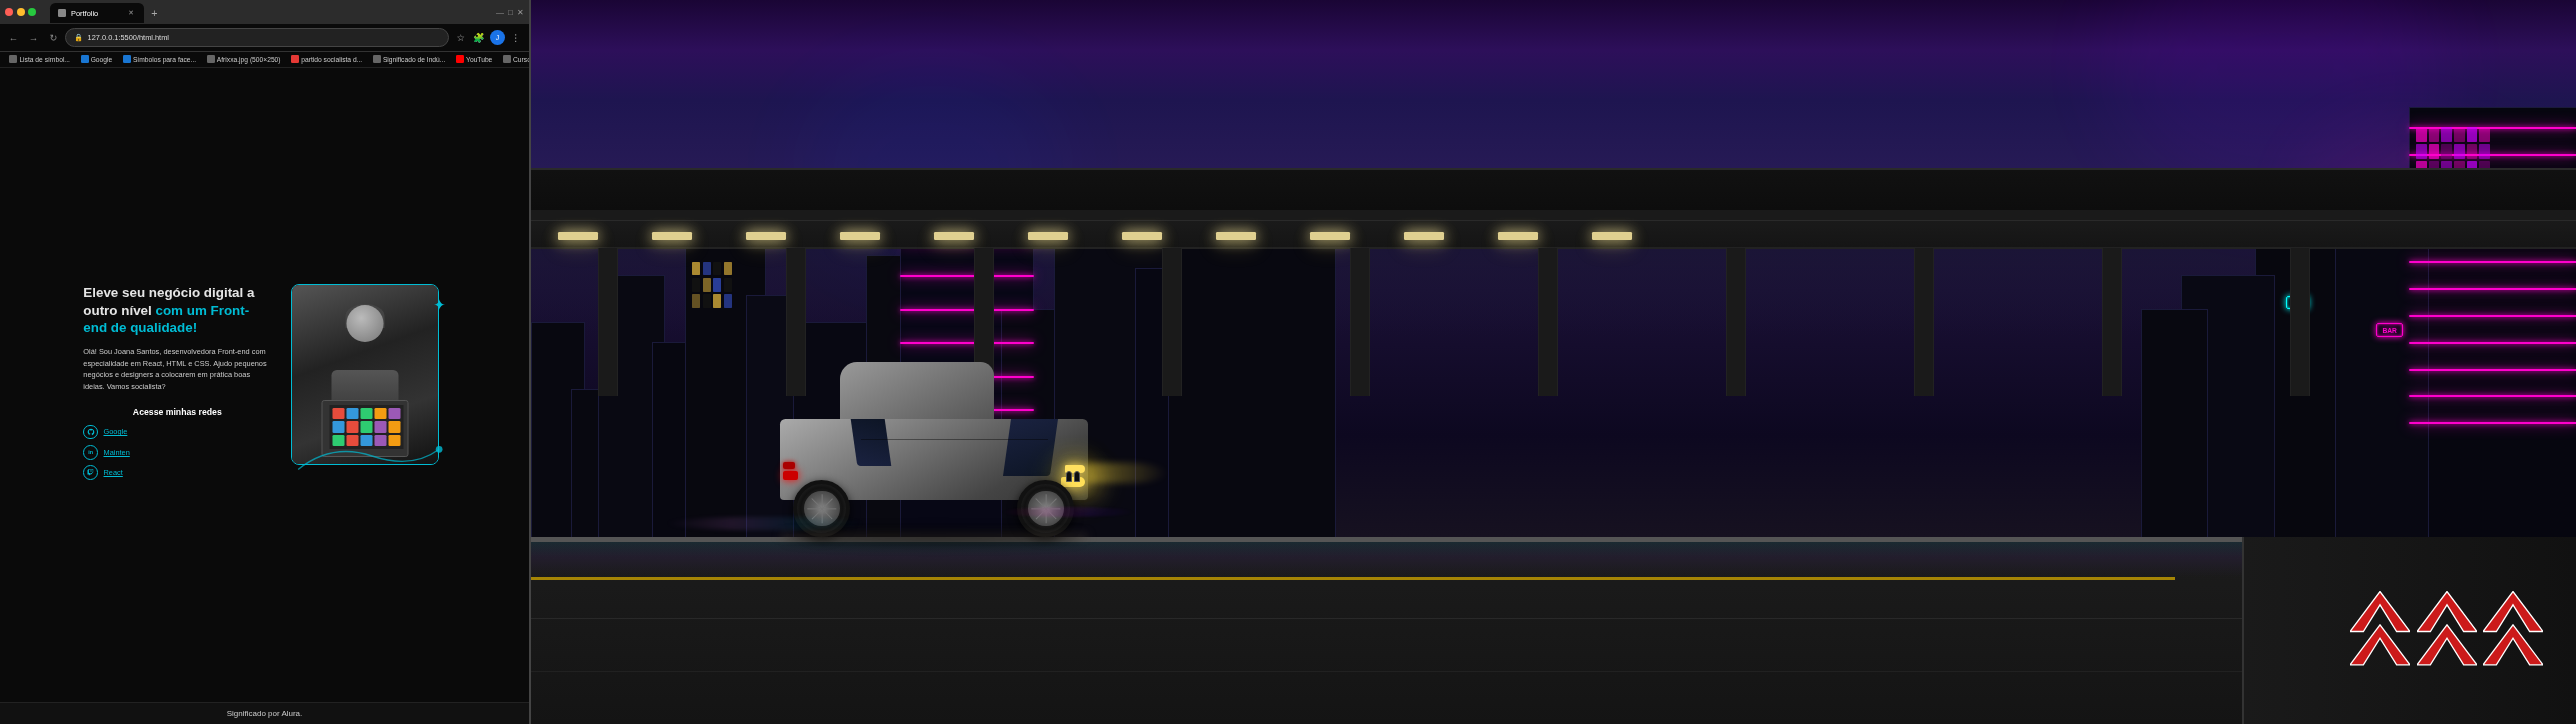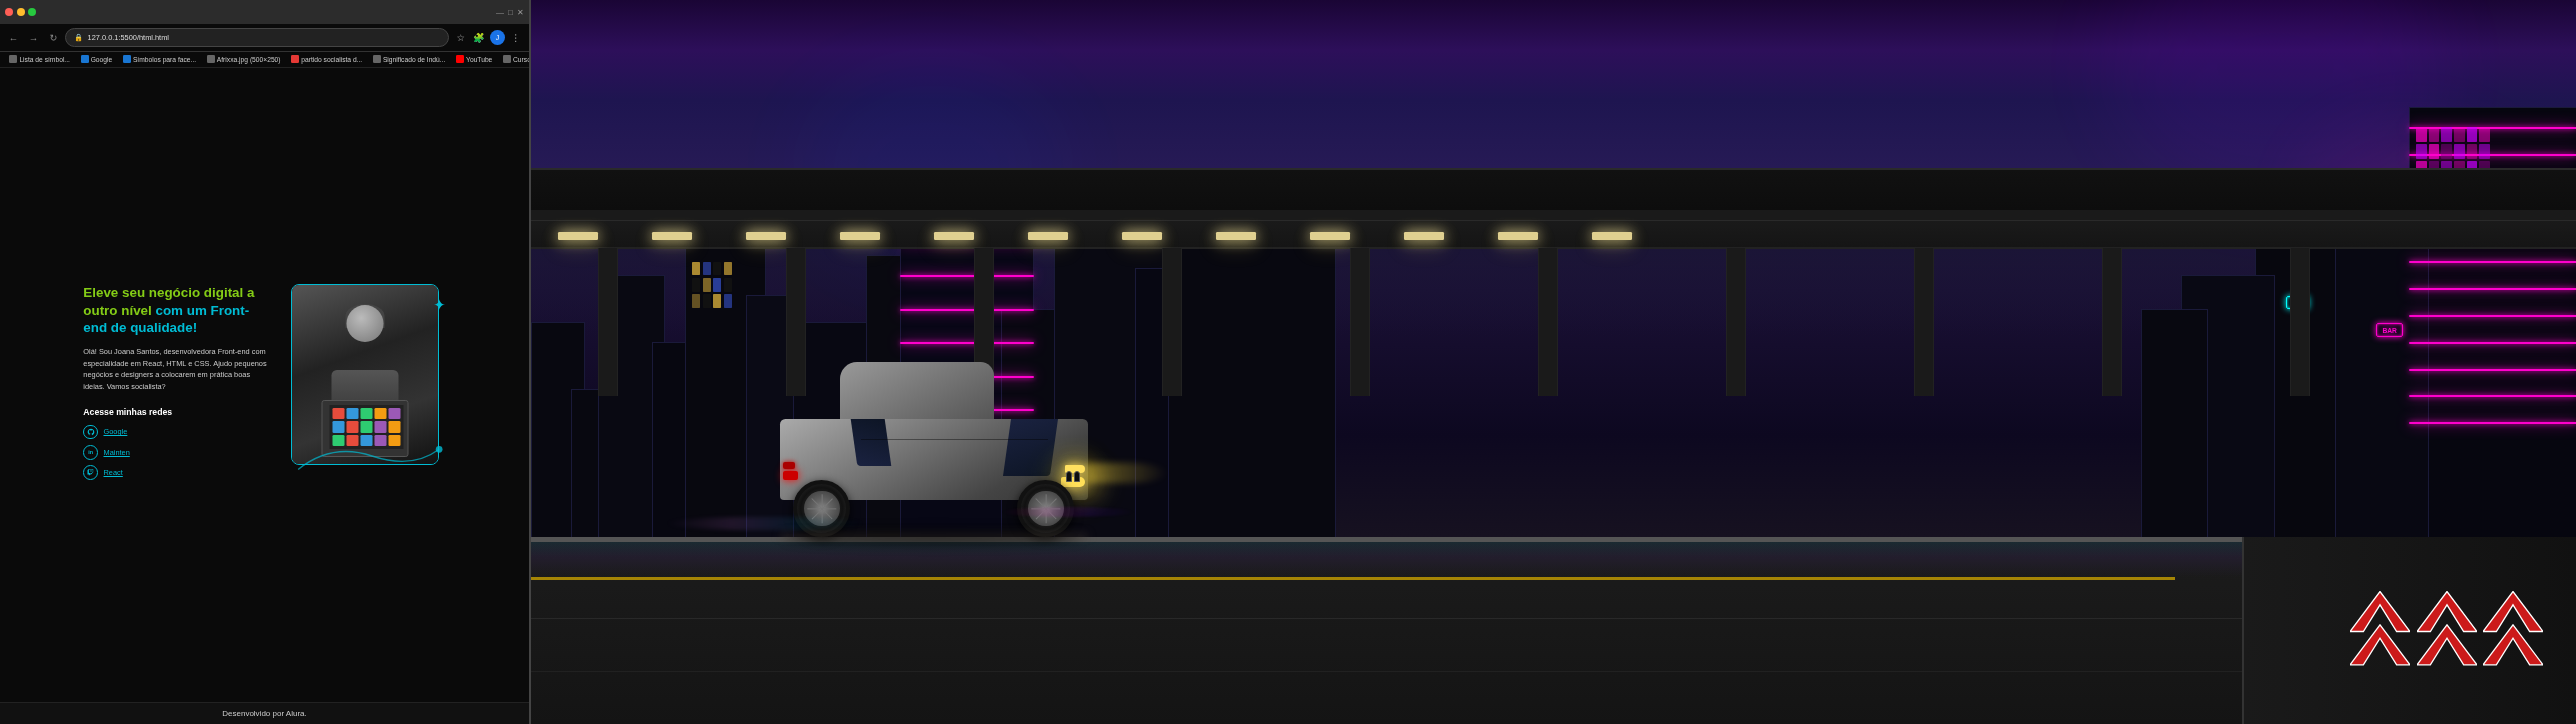--- a/index.html
+++ b/index.html
@@ -212,36 +212,36 @@
       max-width: 188px;
     }
 
     #hero-title {
       font-size: 13.4px;
       font-weight: 700;
       line-height: 1.3;
       margin-bottom: 9.4px;
     }
 
-    .title-white { color: #84cc16; }
+    .title-white { color: #e5e5e5; }
     .title-cyan { color: #00bcd4; }
 
     #hero-description {
       font-size: 7.4px;
       color: #ccc;
       line-height: 1.6;
       margin-bottom: 13.4px;
     }
 
     #social-section h3 {
       font-size: 8.7px;
       font-weight: 700;
       color: #fff;
       margin-bottom: 8px;
-      text-align: left;
+      text-align: center;
     }
 
     .social-link {
       display: flex;
       align-items: center;
       gap: 5.4px;
       margin-bottom: 5.4px;
       cursor: pointer;
     }
 
@@ -640,20 +640,28 @@
   <div id="chrome-ui">
 
     <div id="title-bar">
 
       <div style="display:flex;gap:3.4px;margin-right:5.4px;">
         <div style="width:8px;height:8px;border-radius:50%;background:#ff5f56;"></div>
         <div style="width:8px;height:8px;border-radius:50%;background:#ffbd2e;"></div>
         <div style="width:8px;height:8px;border-radius:50%;background:#27c93f;"></div>
       </div>
 
+      <div id="tab-bar" style="display:flex;align-items:center;gap:2.7px;flex:1;">
+        <div class="chrome-tab active">
+          <div class="tab-icon" style="background:#888;width:8px;height:8px;border-radius:1.3px;"></div>
+          <span>Portfolio</span>
+          <div class="tab-close">✕</div>
+        </div>
+        <div class="new-tab-btn">+</div>
+      </div>
 
       <div style="display:flex;gap:4px;margin-left:auto;">
         <span style="color:#999;font-size:8px;cursor:pointer;">—</span>
         <span style="color:#999;font-size:8px;cursor:pointer;">□</span>
         <span style="color:#999;font-size:8px;cursor:pointer;">✕</span>
       </div>
     </div>
 
     <div id="address-bar-row">
       <div class="nav-btn">←</div>
@@ -790,21 +798,21 @@
           <svg width="188" height="54" viewBox="0 0 280 80">
             <path d="M 30 60 Q 80 20 140 40 Q 200 60 240 30" stroke="#00bcd4" stroke-width="2" fill="none" opacity="0.7"></path>
             <circle cx="240" cy="30" r="5" fill="#00bcd4" opacity="0.8"></circle>
           </svg>
         </div>
       </div>
 
     </div>
 
     <div id="footer">
-      <span>Desenvolvido por Alura.</span>
+      <span>Significado por Alura.</span>
     </div>
 
   </div>
 
 </div>
 
 <div id="panel-divider"></div>
 
 <div id="right-panel">
 

